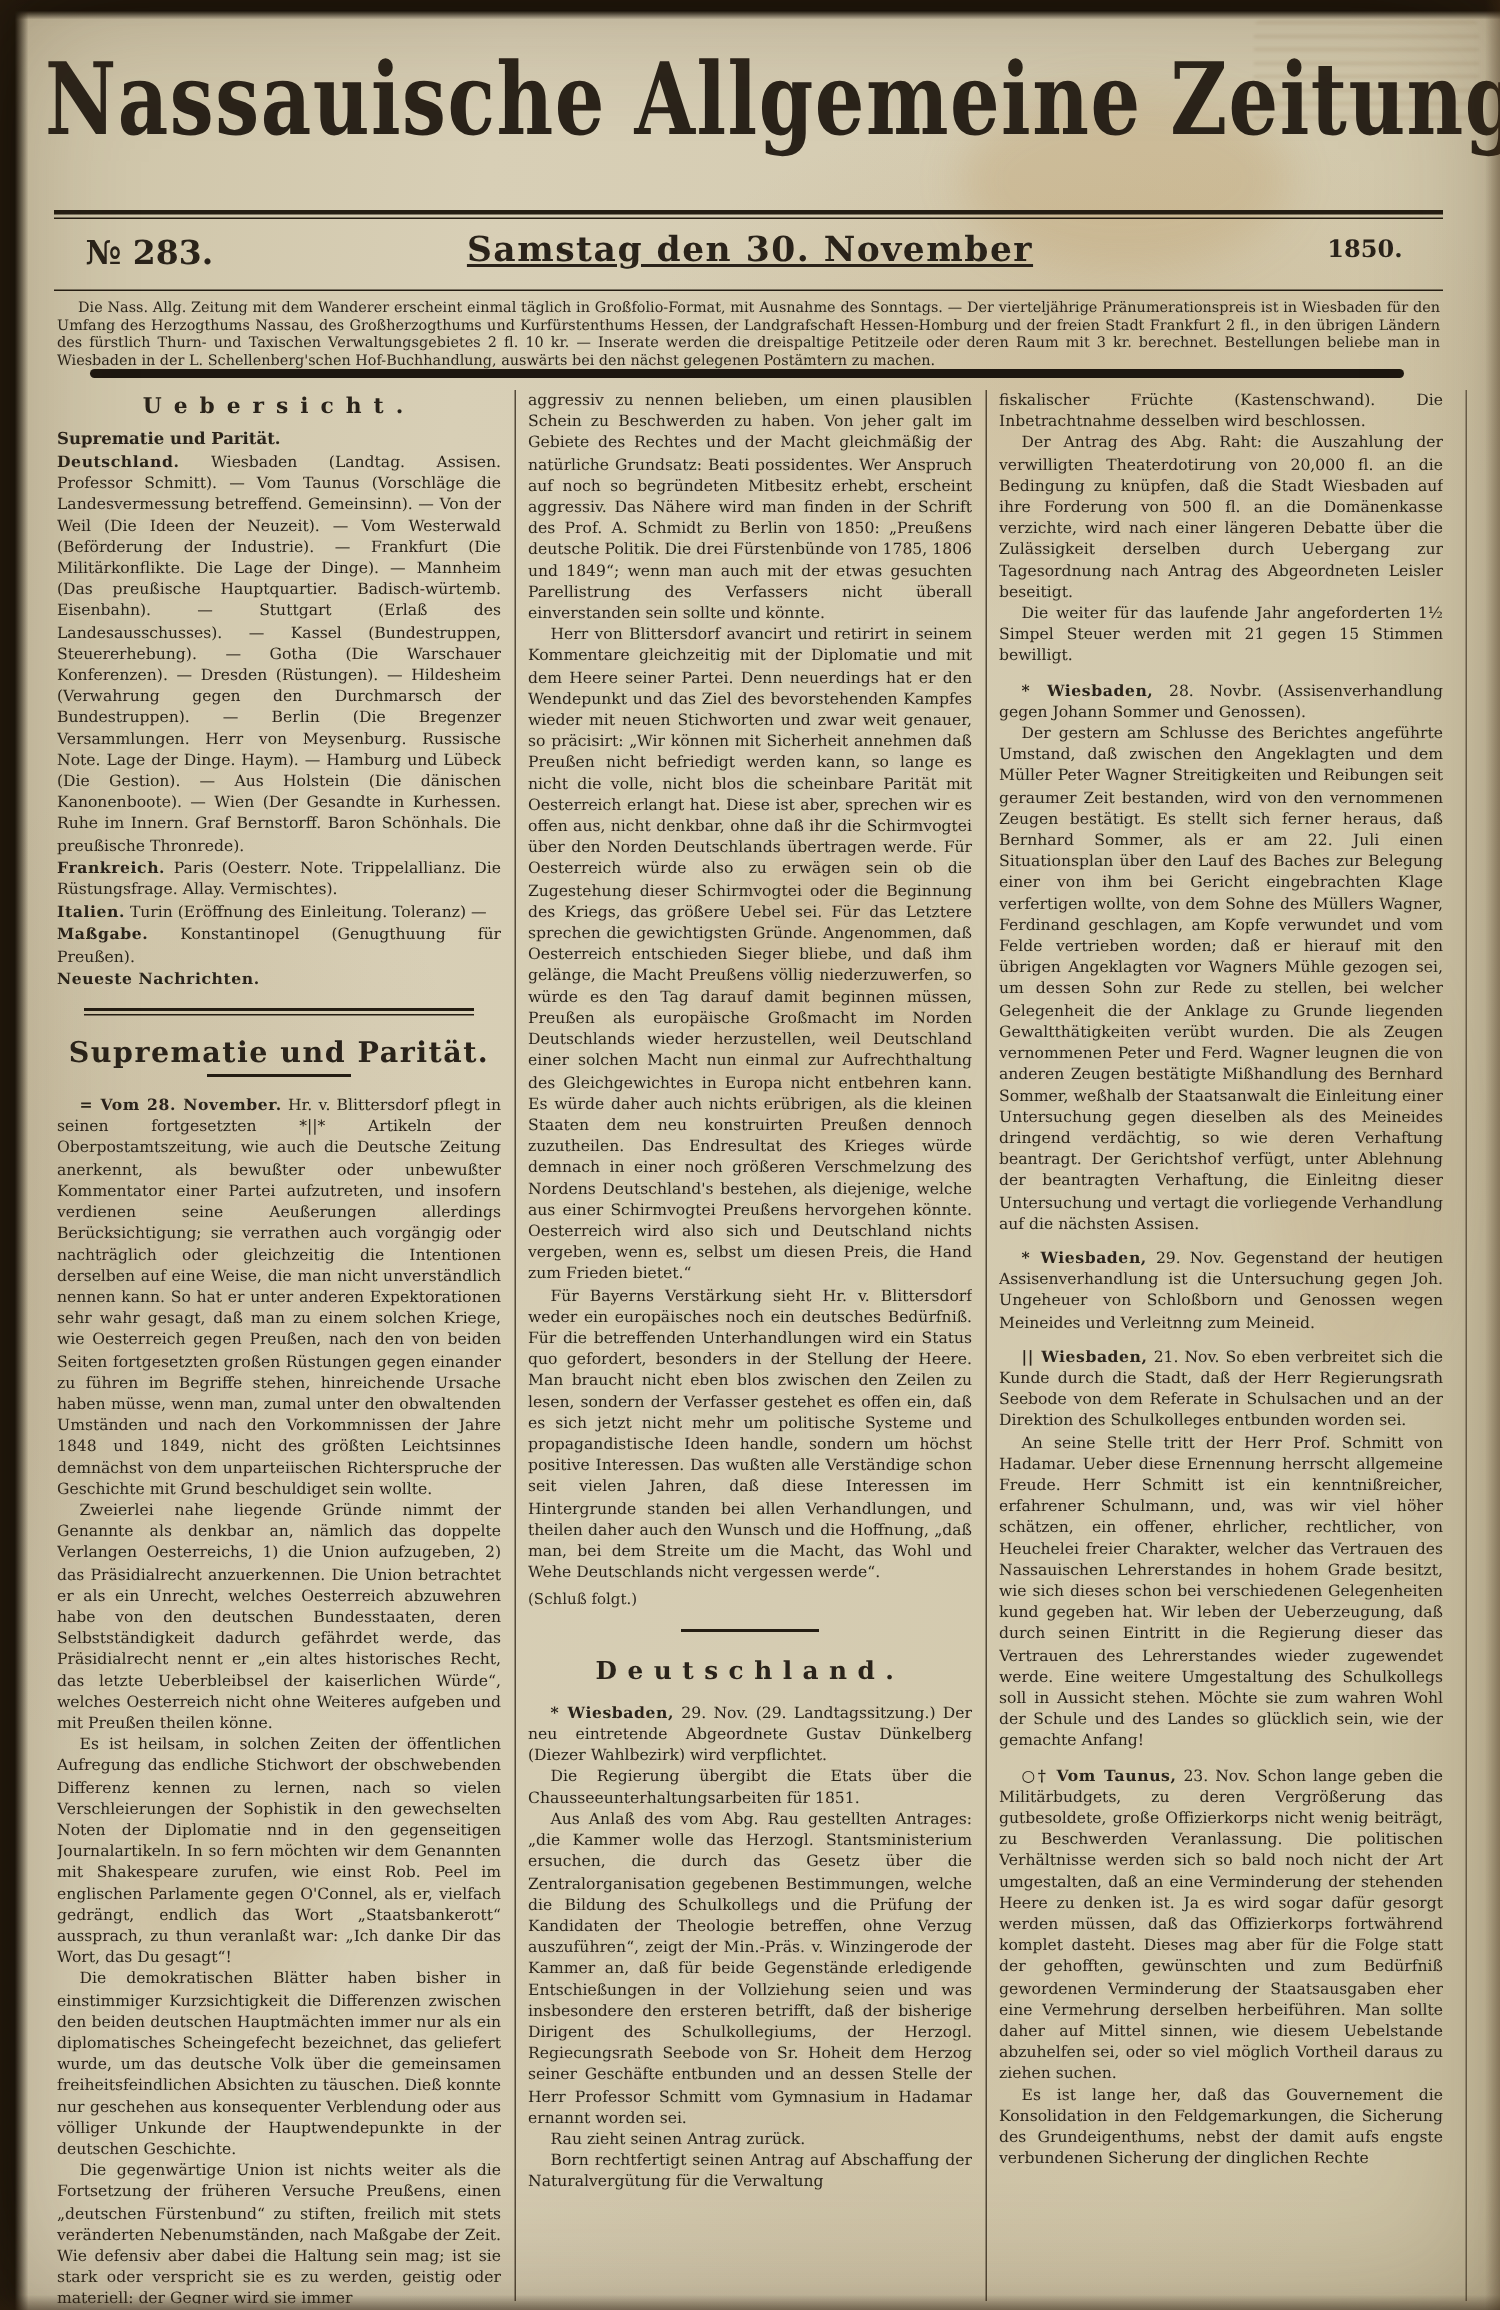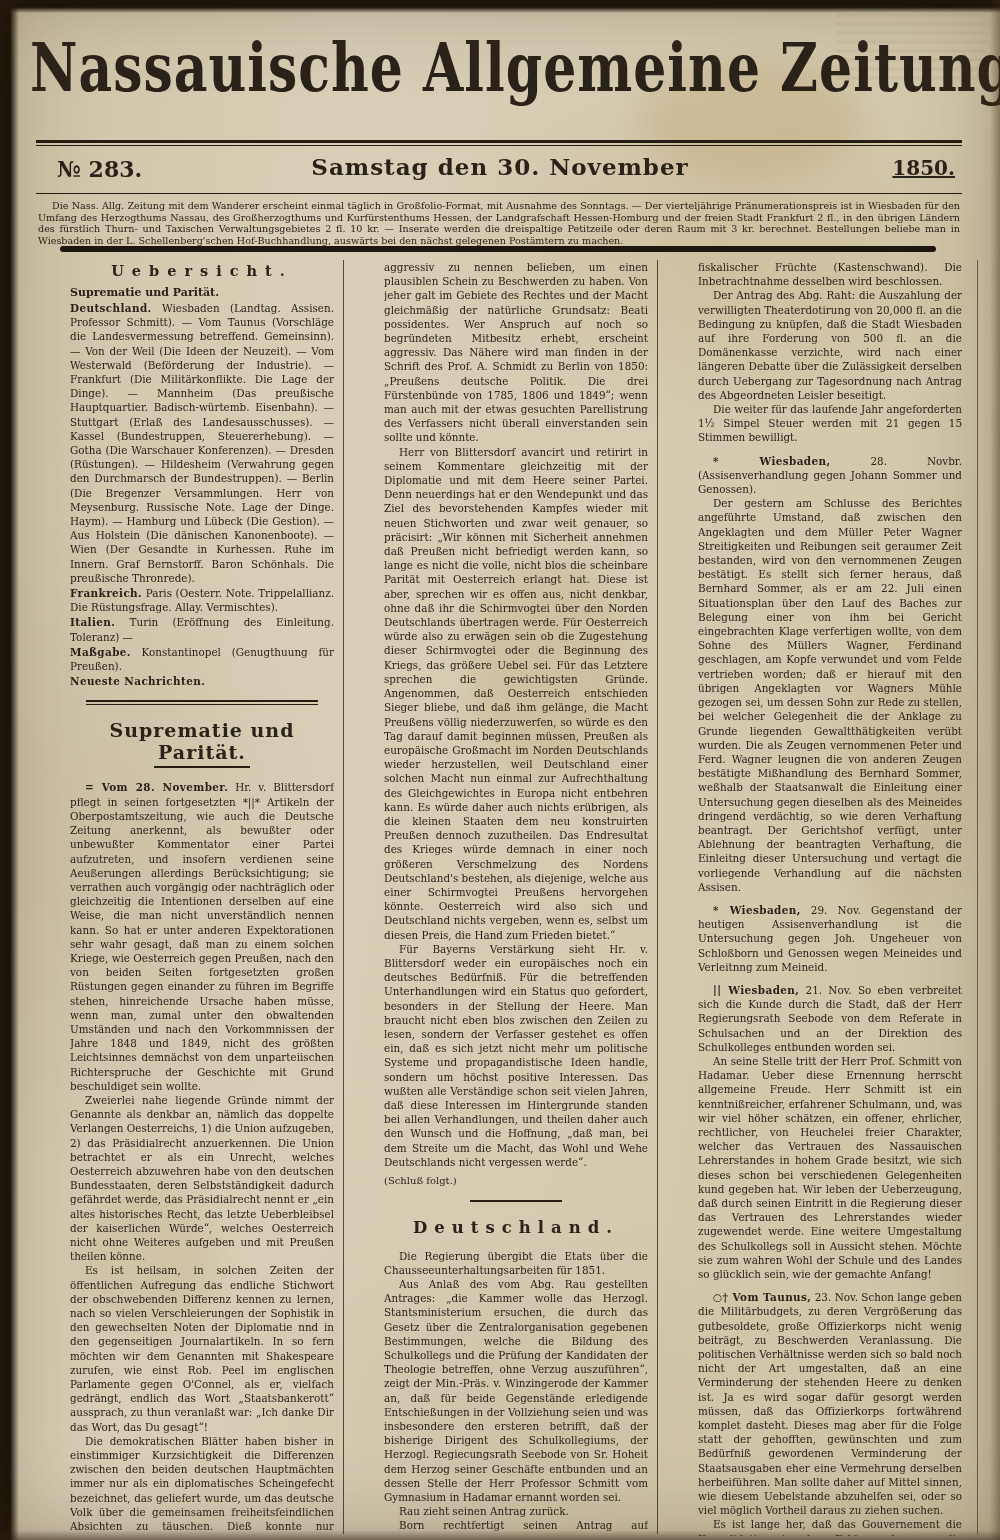--- a/index.html
+++ b/index.html
@@ -33,29 +33,29 @@
     font-weight:bold;font-size:52px;letter-spacing:1px;
     transform:scaleY(1.28);transform-origin:top center;white-space:nowrap;}
   .rule{position:absolute;left:36px;right:38px;background:#241d13;}
   .r1{top:140px;height:3px;}
   .r1b{top:145px;height:1px;}
   .r2{top:193px;height:1px;}
   .thickbar{position:absolute;left:60px;right:64px;top:246px;height:6px;background:#1d1710;border-radius:3px;}
 
   .dateline{position:absolute;left:45px;right:45px;top:150px;height:40px;font-weight:bold;}
   .issue-no{position:absolute;left:12px;top:6px;font-size:22px;}
-  .date-mid{position:absolute;left:0;right:0;top:3px;text-align:center;font-size:23px;letter-spacing:1px;}
-  .year{position:absolute;right:0;top:6px;font-size:20px;text-decoration:underline;}
+  .date-mid{position:absolute;left:0;right:0;top:3px;text-align:center;font-size:23px;letter-spacing:1px;text-decoration:underline;}
+  .year{position:absolute;right:20px;top:6px;font-size:16px;}
 
   .imprint{position:absolute;left:38px;right:40px;top:200px;height:46px;overflow:hidden;
     font-size:9.6px;line-height:11.6px;text-align:justify;text-indent:14px;}
 
   
   .cols{position:absolute;left:38px;top:260px;width:924px;height:1276px;display:flex;gap:18px;overflow:hidden;}
-  .col{width:296px;height:100%;overflow:hidden;margin-left:32px;}
+  .col{width:296px;height:100%;overflow:hidden;}
   .vsep{position:absolute;top:260px;bottom:6px;width:1px;background:rgba(40,30,18,.75);}
   .v1{left:343px;} .v2{left:657px;} .v3{left:977px;background:rgba(40,30,18,.6);}
 
   p.bp{margin:0;font-size:10.4px;line-height:14.2px;text-align:justify;text-indent:15px;}
   p.noind{text-indent:0;}
   p.gap{margin-top:9px;}
   .lead{font-weight:bold;letter-spacing:.4px;}
   .ov p.bp{text-indent:0;margin-bottom:1px;}
   .ueb-h{margin:2px 0 7px;text-align:center;font-weight:bold;font-size:14.5px;letter-spacing:8px;}
   .ov-subject{margin:0 0 2px;font-weight:bold;font-size:11px;}
@@ -123,20 +123,21 @@
       <p class="bp"><span>Die gegenwärtige Union ist nichts weiter als die Fortsetzung der früheren Versuche Preußens, einen „deutschen Fürstenbund“ zu stiften, freilich mit stets veränderten Nebenumständen, nach Maßgabe der Zeit. Wie defensiv aber dabei die Haltung sein mag; ist sie stark oder verspricht sie es zu werden, geistig oder materiell: der Gegner wird sie immer</span></p>
     </div>
 
     <div class="col">
       <p class="bp noind"><span>aggressiv zu nennen belieben, um einen plausiblen Schein zu Beschwerden zu haben. Von jeher galt im Gebiete des Rechtes und der Macht gleichmäßig der natürliche Grundsatz: Beati possidentes. Wer Anspruch auf noch so begründeten Mitbesitz erhebt, erscheint aggressiv. Das Nähere wird man finden in der Schrift des Prof. A. Schmidt zu Berlin von 1850: „Preußens deutsche Politik. Die drei Fürstenbünde von 1785, 1806 und 1849“; wenn man auch mit der etwas gesuchten Parellistrung des Verfassers nicht überall einverstanden sein sollte und könnte.</span></p>
       <p class="bp"><span>Herr von Blittersdorf avancirt und retirirt in seinem Kommentare gleichzeitig mit der Diplomatie und mit dem Heere seiner Partei. Denn neuerdings hat er den Wendepunkt und das Ziel des bevorstehenden Kampfes wieder mit neuen Stichworten und zwar weit genauer, so präcisirt: „Wir können mit Sicherheit annehmen daß Preußen nicht befriedigt werden kann, so lange es nicht die volle, nicht blos die scheinbare Parität mit Oesterreich erlangt hat. Diese ist aber, sprechen wir es offen aus, nicht denkbar, ohne daß ihr die Schirmvogtei über den Norden Deutschlands übertragen werde. Für Oesterreich würde also zu erwägen sein ob die Zugestehung dieser Schirmvogtei oder die Beginnung des Kriegs, das größere Uebel sei. Für das Letztere sprechen die gewichtigsten Gründe. Angenommen, daß Oesterreich entschieden Sieger bliebe, und daß ihm gelänge, die Macht Preußens völlig niederzuwerfen, so würde es den Tag darauf damit beginnen müssen, Preußen als europäische Großmacht im Norden Deutschlands wieder herzustellen, weil Deutschland einer solchen Macht nun einmal zur Aufrechthaltung des Gleichgewichtes in Europa nicht entbehren kann. Es würde daher auch nichts erübrigen, als die kleinen Staaten dem neu konstruirten Preußen dennoch zuzutheilen. Das Endresultat des Krieges würde demnach in einer noch größeren Verschmelzung des Nordens Deutschland's bestehen, als diejenige, welche aus einer Schirmvogtei Preußens hervorgehen könnte. Oesterreich wird also sich und Deutschland nichts vergeben, wenn es, selbst um diesen Preis, die Hand zum Frieden bietet.“</span></p>
       <p class="bp"><span>Für Bayerns Verstärkung sieht Hr. v. Blittersdorf weder ein europäisches noch ein deutsches Bedürfniß. Für die betreffenden Unterhandlungen wird ein Status quo gefordert, besonders in der Stellung der Heere. Man braucht nicht eben blos zwischen den Zeilen zu lesen, sondern der Verfasser gestehet es offen ein, daß es sich jetzt nicht mehr um politische Systeme und propagandistische Ideen handle, sondern um höchst positive Interessen. Das wußten alle Verständige schon seit vielen Jahren, daß diese Interessen im Hintergrunde standen bei allen Verhandlungen, und theilen daher auch den Wunsch und die Hoffnung, „daß man, bei dem Streite um die Macht, das Wohl und Wehe Deutschlands nicht vergessen werde“.</span></p>
       <p class="closing">(Schluß folgt.)</p>
       <div class="short-rule"></div>
       <div class="de-h">Deutschland.</div>
+      <p class="bp"><span class="lead">* Wiesbaden,</span><span> 29. Nov. (29. Landtagssitzung.) Der neu eintretende Abgeordnete Gustav Dünkelberg (Diezer Wahlbezirk) wird verpflichtet.</span></p>
       <p class="bp"><span>Die Regierung übergibt die Etats über die Chausseeunterhaltungsarbeiten für 1851.</span></p>
       <p class="bp"><span>Aus Anlaß des vom Abg. Rau gestellten Antrages: „die Kammer wolle das Herzogl. Stantsministerium ersuchen, die durch das Gesetz über die Zentralorganisation gegebenen Bestimmungen, welche die Bildung des Schulkollegs und die Prüfung der Kandidaten der Theologie betreffen, ohne Verzug auszuführen“, zeigt der Min.-Präs. v. Winzingerode der Kammer an, daß für beide Gegenstände erledigende Entschießungen in der Vollziehung seien und was insbesondere den ersteren betrifft, daß der bisherige Dirigent des Schulkollegiums, der Herzogl. Regiecungsrath Seebode von Sr. Hoheit dem Herzog seiner Geschäfte entbunden und an dessen Stelle der Herr Professor Schmitt vom Gymnasium in Hadamar ernannt worden sei.</span></p>
       <p class="bp"><span>Rau zieht seinen Antrag zurück.</span></p>
       <p class="bp"><span>Born rechtfertigt seinen Antrag auf Abschaffung der Naturalvergütung für die Verwaltung</span></p>
     </div>
 
     <div class="col">
       <p class="bp noind"><span>fiskalischer Früchte (Kastenschwand). Die Inbetrachtnahme desselben wird beschlossen.</span></p>
       <p class="bp"><span>Der Antrag des Abg. Raht: die Auszahlung der verwilligten Theaterdotirung von 20,000 fl. an die Bedingung zu knüpfen, daß die Stadt Wiesbaden auf ihre Forderung von 500 fl. an die Domänenkasse verzichte, wird nach einer längeren Debatte über die Zulässigkeit derselben durch Uebergang zur Tagesordnung nach Antrag des Abgeordneten Leisler beseitigt.</span></p>
       <p class="bp"><span>Die weiter für das laufende Jahr angeforderten 1½ Simpel Steuer werden mit 21 gegen 15 Stimmen bewilligt.</span></p>

